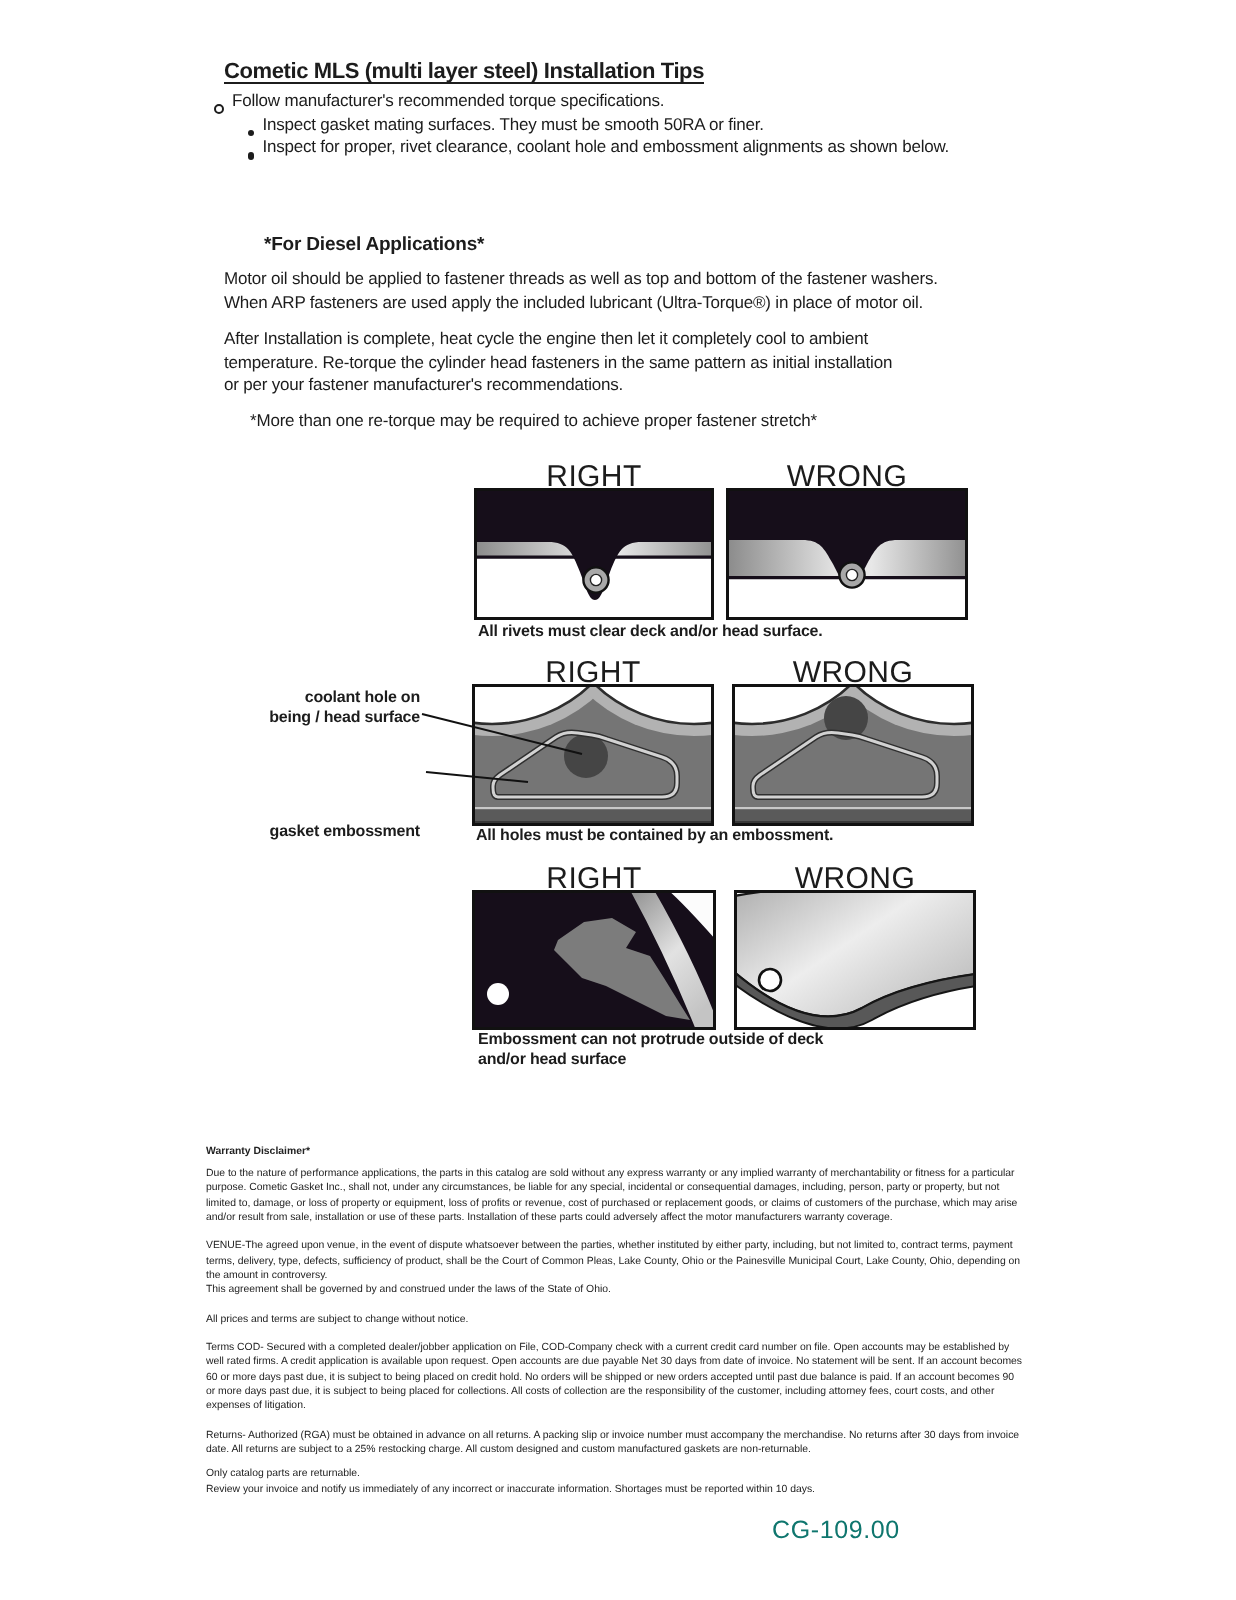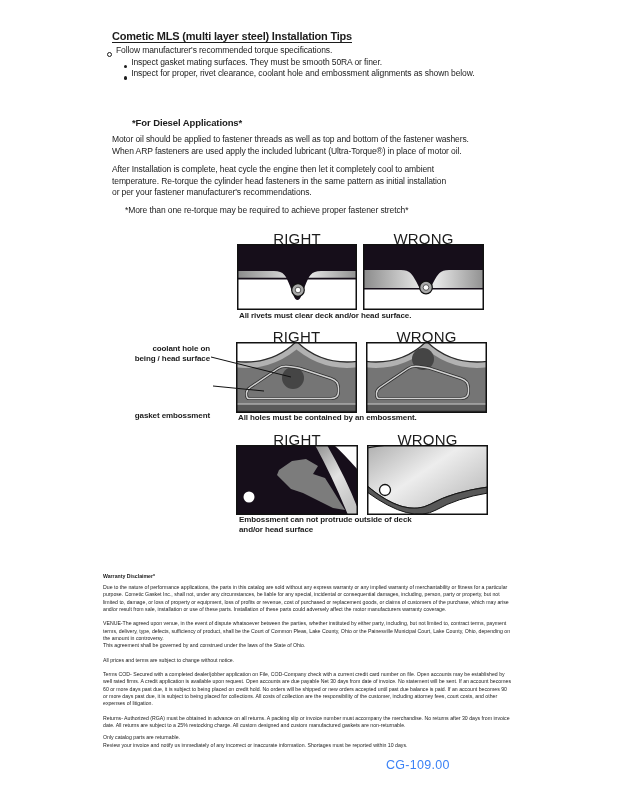--- a/index.html
+++ b/index.html
@@ -20,21 +20,21 @@
   .rw-label{font-size:15px;letter-spacing:0.2px;text-align:center;color:#1c1c1c;}
   .caption{font-size:8px;font-weight:bold;letter-spacing:-0.1px;line-height:9.5px;}
   .side-label{font-size:8px;font-weight:bold;letter-spacing:-0.1px;line-height:9.5px;
               text-align:right;width:93px;}
   svg.panel{position:absolute;display:block;}
   .fineprint{left:103px;top:573px;width:410px;font-size:5.2px;line-height:7.35px;
              letter-spacing:0;color:#222;}
   .fineprint .fp-h{font-weight:bold;margin-bottom:3.5px;}
   .fineprint p{margin:0 0 7px 0;}
   .fineprint p.tight{margin:0;}
-  .pagenum{left:386px;top:758px;font-size:12.5px;letter-spacing:0.3px;color:#3b82f6;}
+  .pagenum{left:386px;top:758px;font-size:12.5px;letter-spacing:0.3px;color:#0f766e;}
 </style>
 </head>
 <body>
 
 <div class="page">
 
   <div class="abs title">Cometic MLS (multi layer steel) Installation Tips</div>
 
   <div class="abs bullets">
     <div class="b-row">

